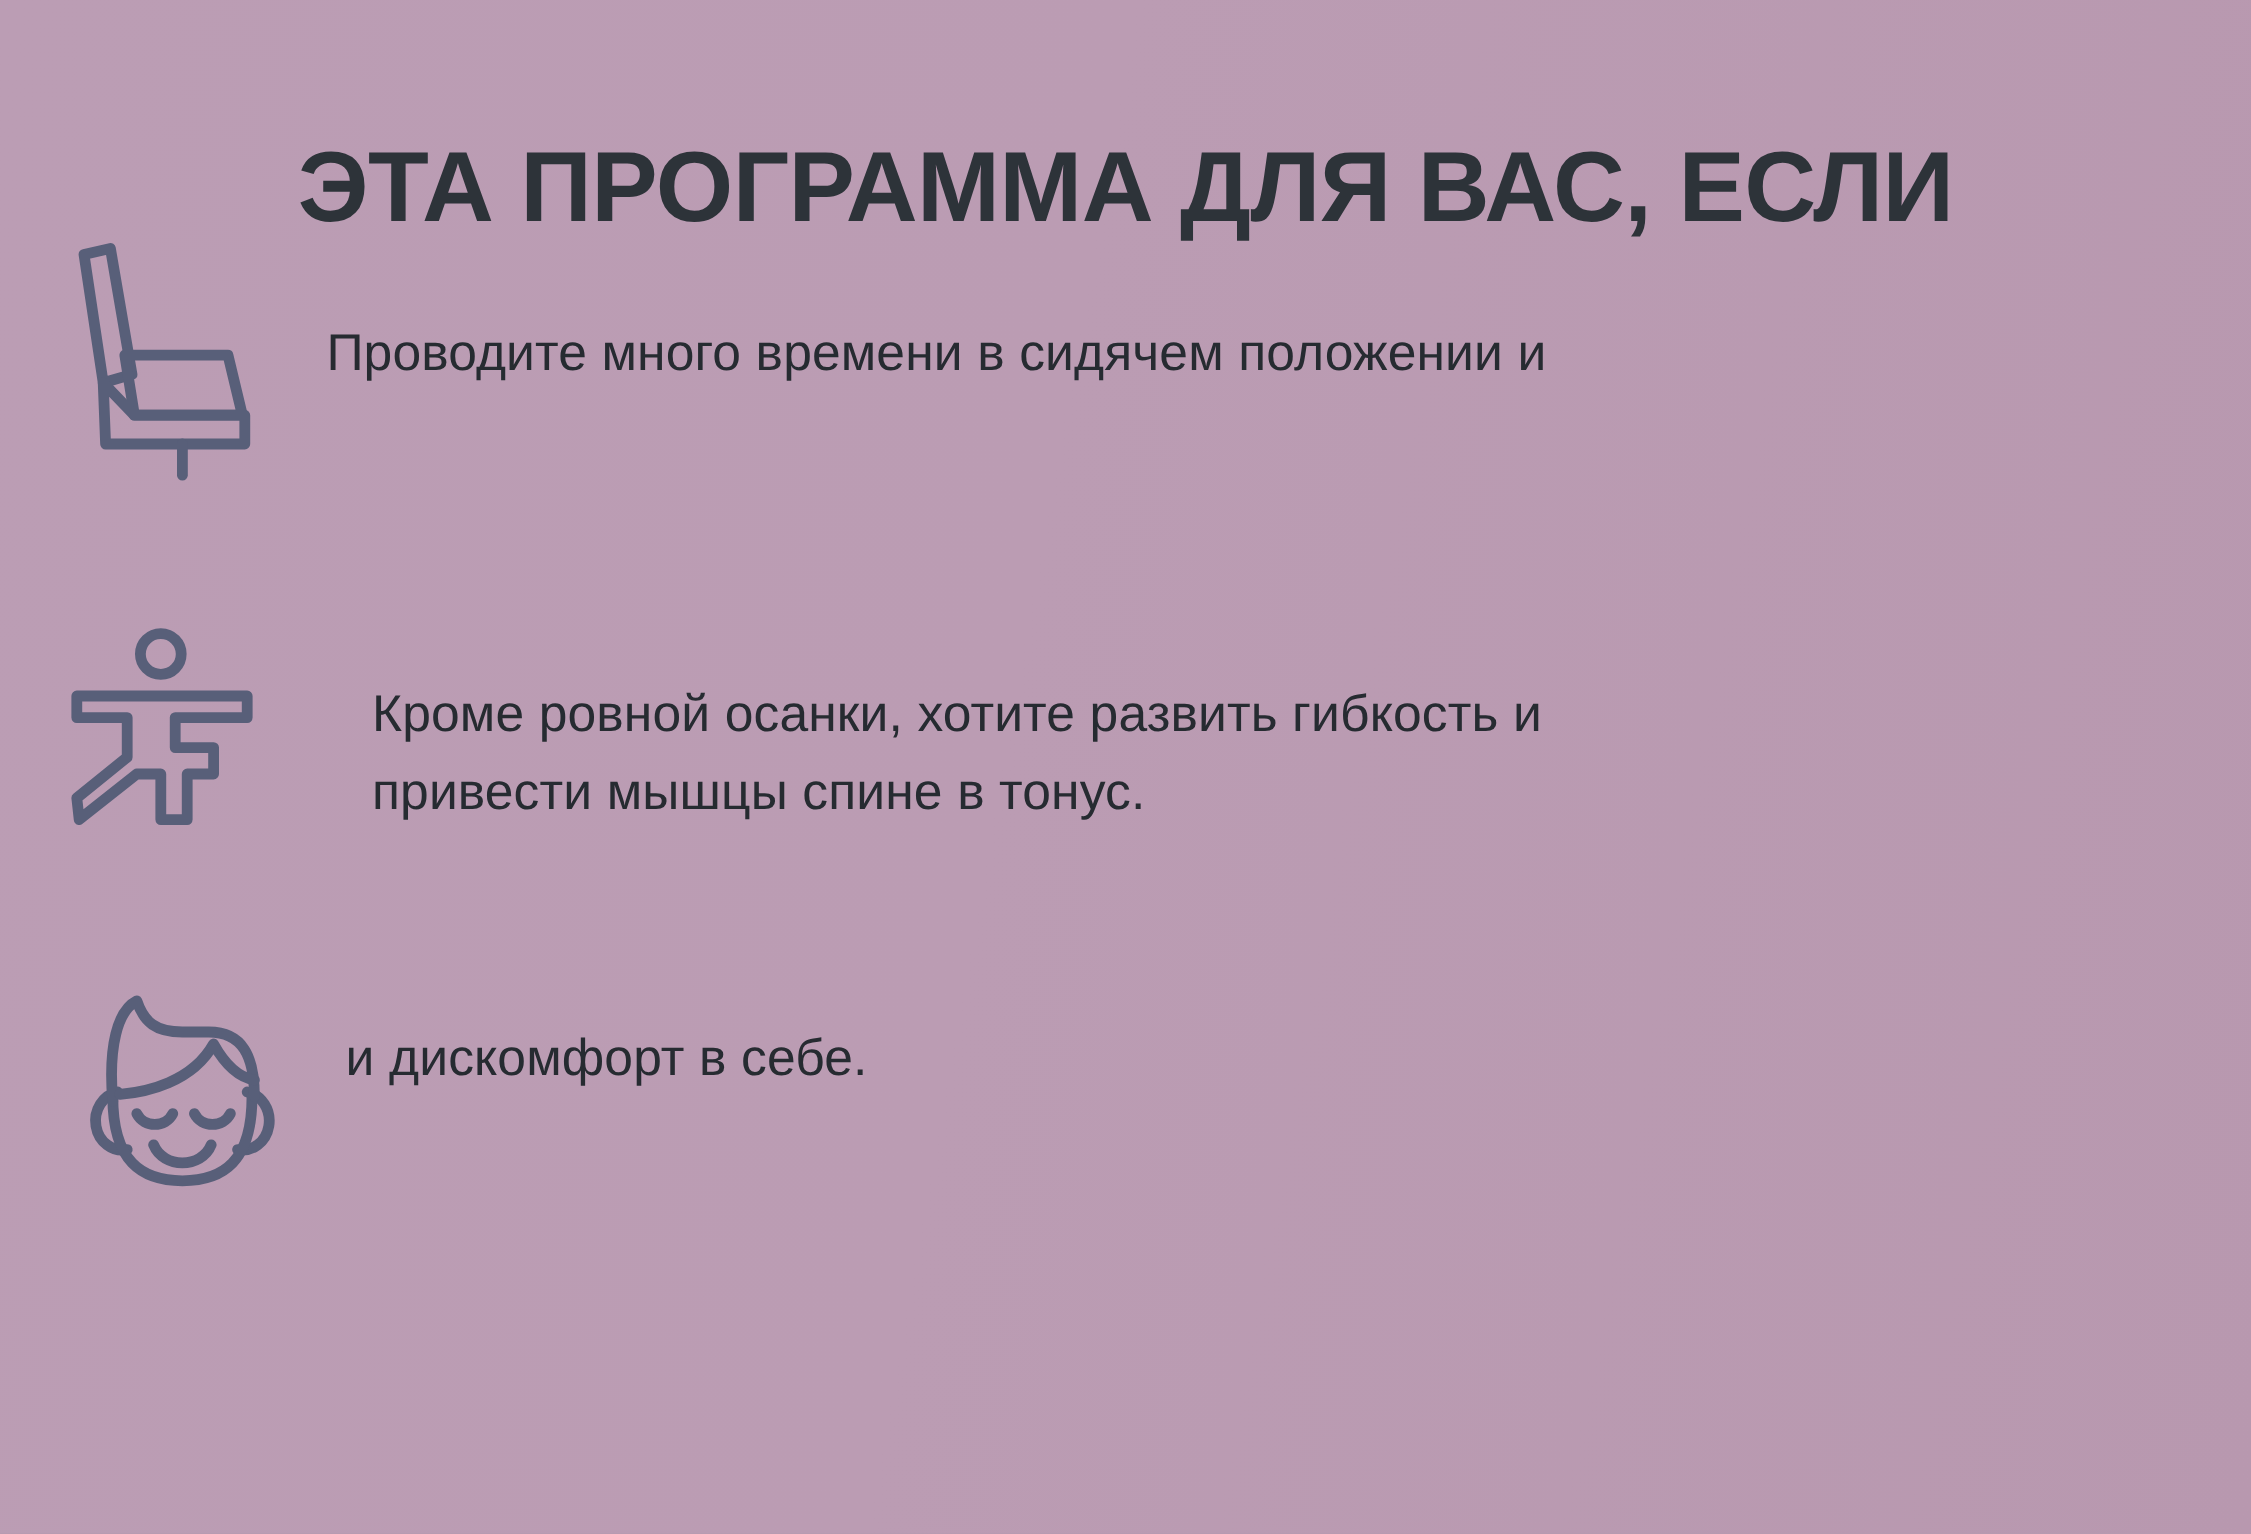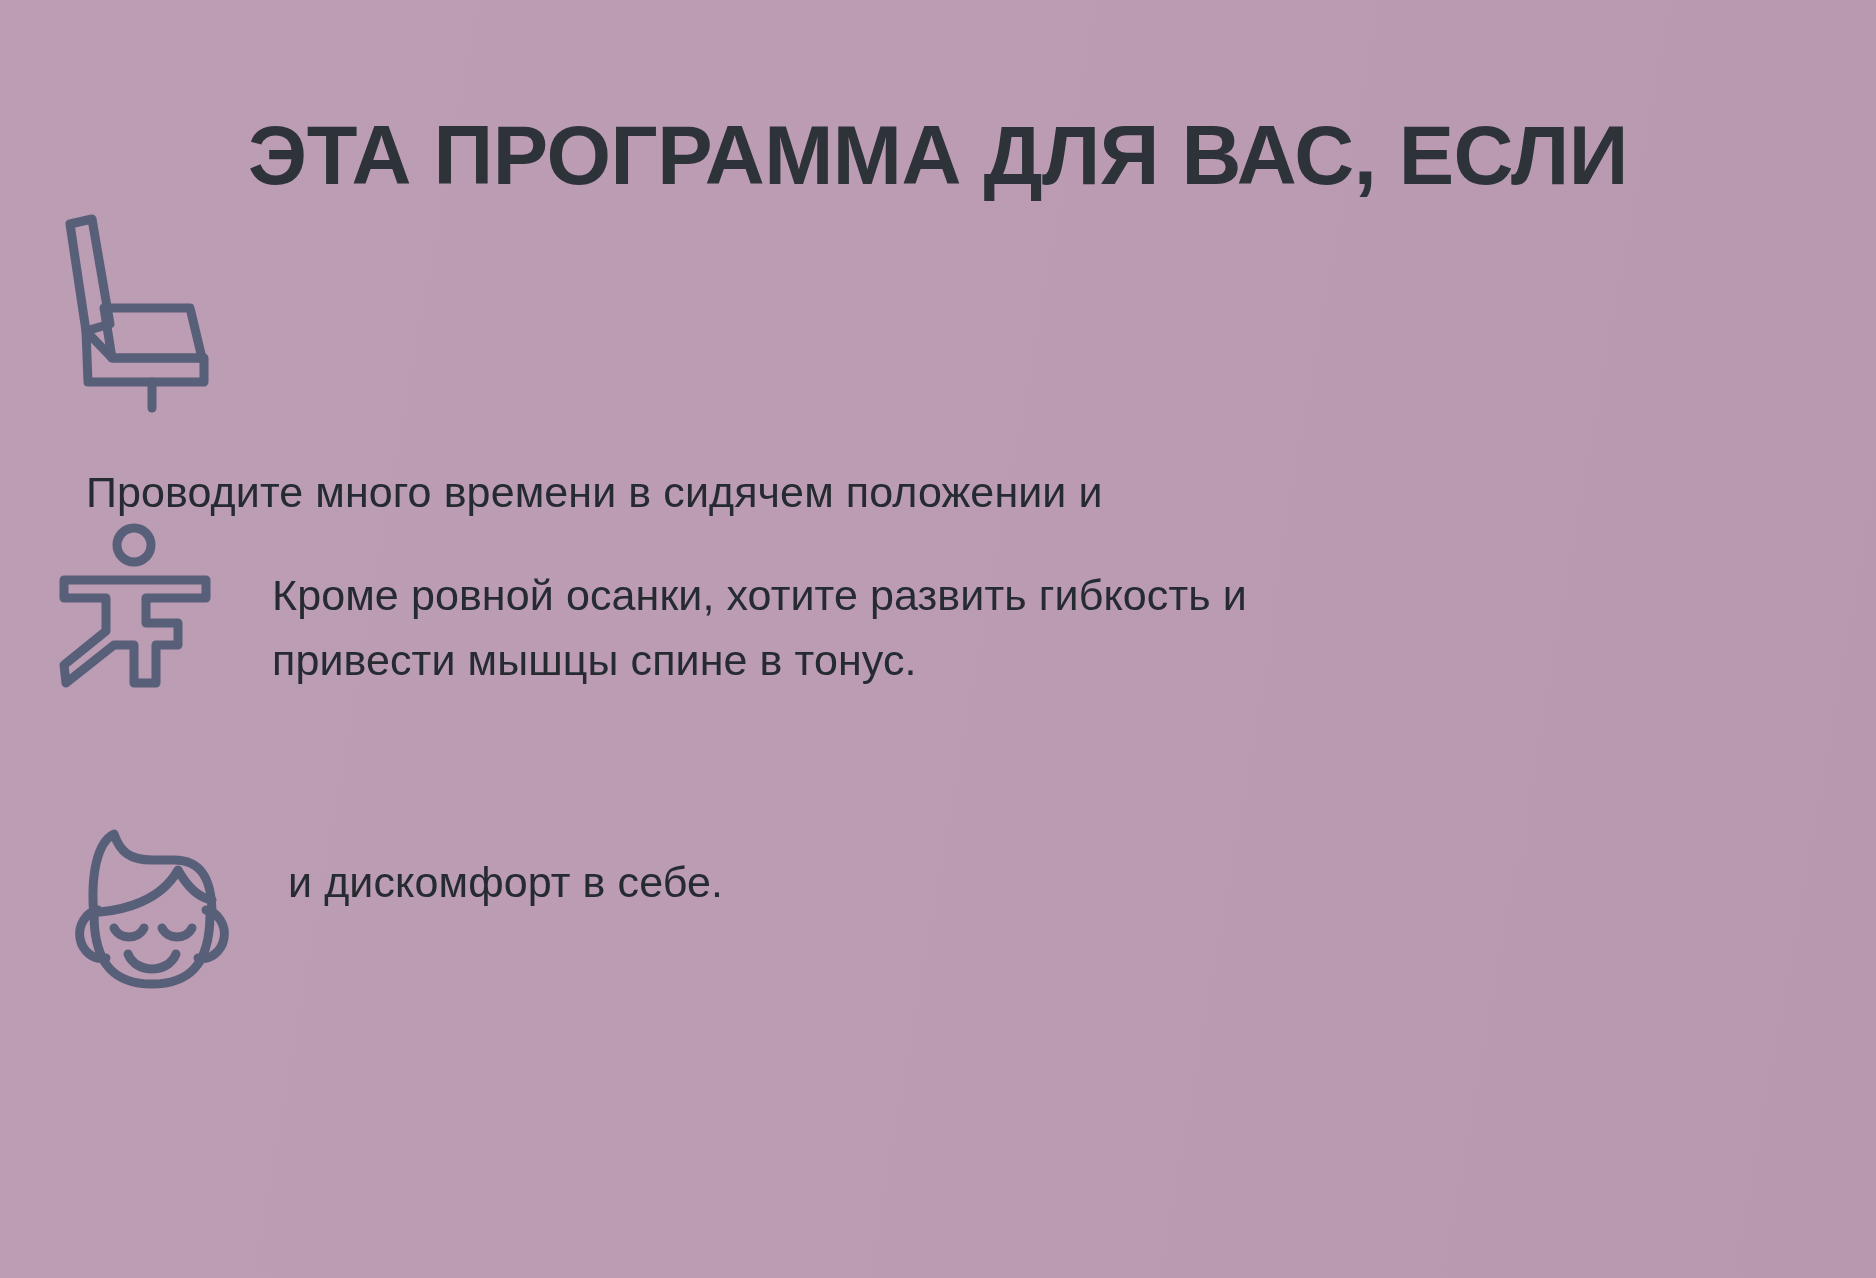--- a/index.html
+++ b/index.html
@@ -33,22 +33,22 @@
   }
 
   
   .row {
     position: absolute;
     display: flex;
     align-items: flex-start;
     left: 56px;
     right: 60px;
   }
-  .row-1 { top: 212px; flex-direction: column; }
-  .row-2 { top: 515px; }
+  .row-1 { top: 200px; }
+  .row-2 { top: 515px; gap: 38px; }
   .row-3 { top: 818px; }
 
   .icon-cell {
     flex: 0 0 186px;
     width: 186px;
     height: 186px;
     display: flex;
     align-items: flex-start;
     justify-content: flex-start;
   }

